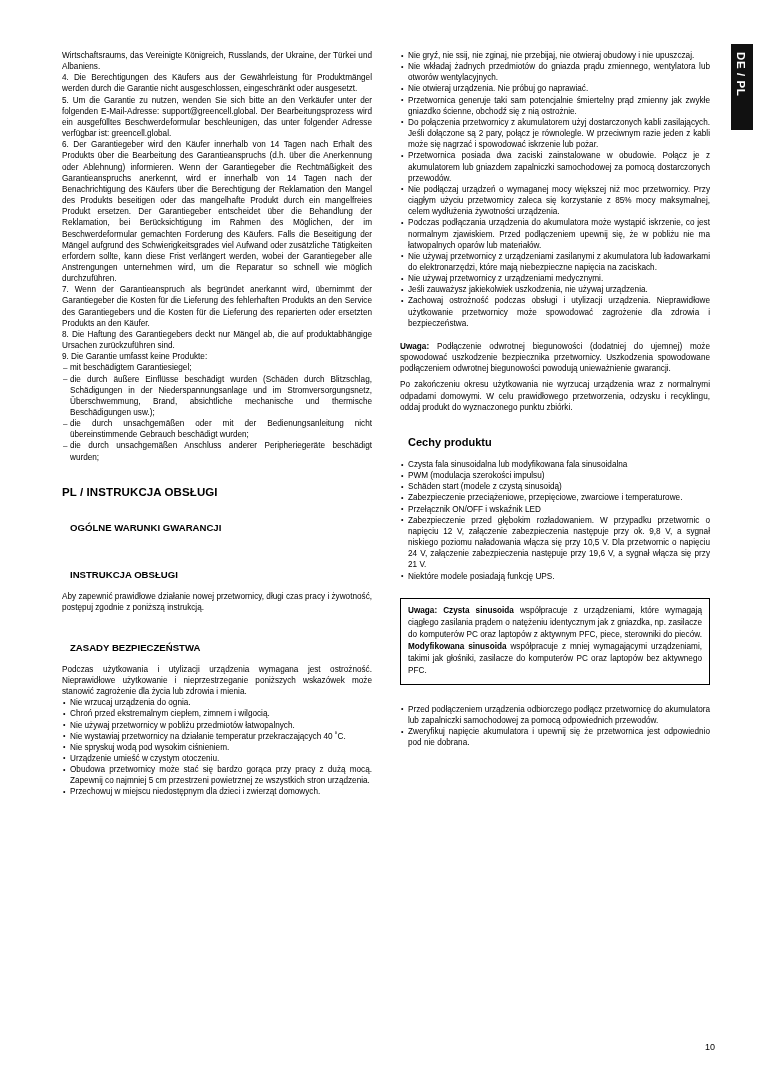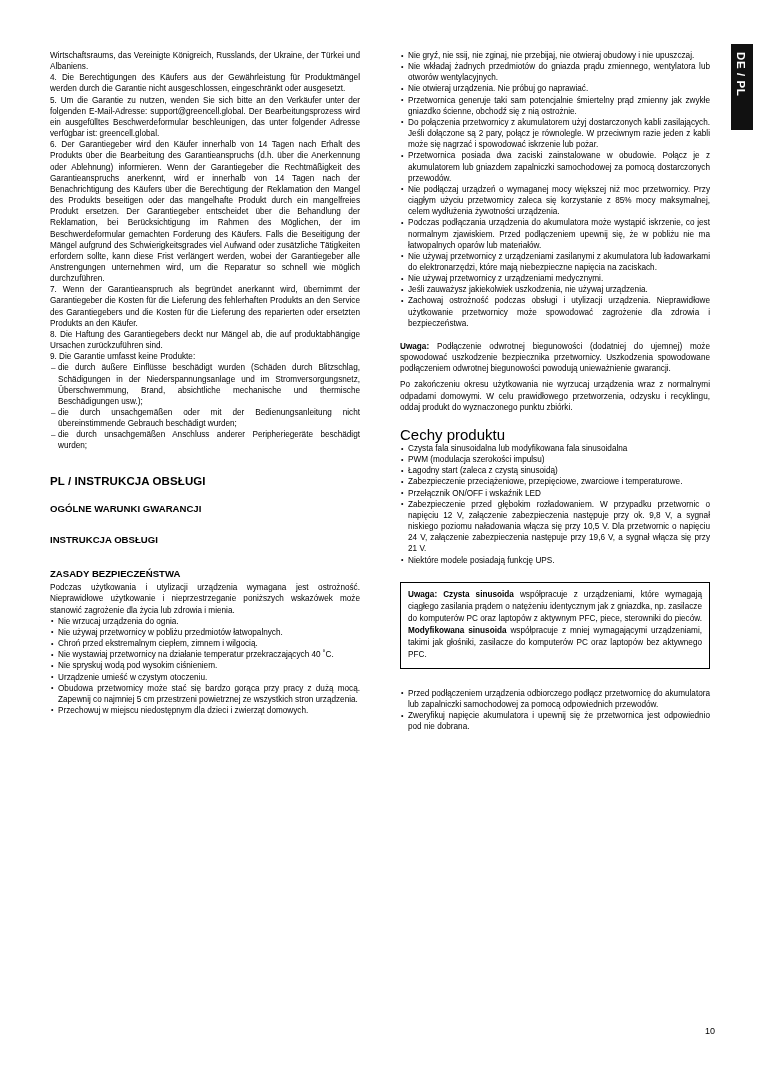--- a/index.html
+++ b/index.html
@@ -43,21 +43,21 @@
     white-space: nowrap;
   }
   .col {
     position: absolute;
     top: 50px;
     width: 310px;
     font-size: 8.2px;
     line-height: 11.15px;
     text-align: justify;
   }
-  .col.left { left: 50px; }
+  .col.left { left: 62px; }
   .col.right { left: 400px; }
 
   p {
     margin: 0 0 0 0;
     text-align: justify;
   }
 
   ul {
     margin: 0;
     padding: 0;
@@ -80,27 +80,27 @@
   h2.head {
     font-size: 11.5px;
     font-weight: bold;
     margin: 0;
     padding: 0;
     letter-spacing: 0.1px;
   }
   h3.subhead {
     font-size: 9.6px;
     font-weight: bold;
-    margin: 0;
+    margin: 8px;
     padding: 0;
   }
   h3.bold-head {
-    font-size: 15px;
-    font-weight: normal;
-    margin: 0;
+    font-size: 11px;
+    font-weight: bold;
+    margin: 8px;
     padding: 0;
   }
   .sp3 { height: 3px; }
   .sp5 { height: 5px; }
   .sp12 { height: 12px; }
   .sp16 { height: 16px; }
   .sp20 { height: 20px; }
   .sp24 { height: 24px; }
 
   .note-box {
@@ -108,21 +108,21 @@
     padding: 6px 7px 7px 7px;
     font-size: 8.2px;
     line-height: 12px;
     text-align: justify;
   }
   b, .b { font-weight: bold; }
 
   .page-num {
     position: absolute;
     right: 46px;
-    bottom: 42px;
+    bottom: 26px;
     font-size: 9px;
   }
 </style>
 </head>
 <body>
 
 <div class="page">
 
   <div class="side-tab">
     <span>DE / PL</span>
@@ -132,44 +132,46 @@
 
     <p>Wirtschaftsraums, das Vereinigte Königreich, Russlands, der Ukraine, der Türkei und Albaniens.</p>
     <p>4. Die Berechtigungen des Käufers aus der Gewährleistung für Produktmängel werden durch die Garantie nicht ausgeschlossen, eingeschränkt oder ausgesetzt.</p>
     <p>5. Um die Garantie zu nutzen, wenden Sie sich bitte an den Verkäufer unter der folgenden E-Mail-Adresse: support@greencell.global. Der Bearbeitungsprozess wird ein ausgefülltes Beschwerdeformular beschleunigen, das unter folgender Adresse verfügbar ist: greencell.global.</p>
     <p>6. Der Garantiegeber wird den Käufer innerhalb von 14 Tagen nach Erhalt des Produkts über die Bearbeitung des Garantieanspruchs (d.h. über die Anerkennung oder Ablehnung) informieren. Wenn der Garantiegeber die Rechtmäßigkeit des Garantieanspruchs anerkennt, wird er innerhalb von 14 Tagen nach der Benachrichtigung des Käufers über die Berechtigung der Reklamation den Mangel des Produkts beseitigen oder das mangelhafte Produkt durch ein mangelfreies Produkt ersetzen. Der Garantiegeber entscheidet über die Behandlung der Reklamation, bei Berücksichtigung im Rahmen des Möglichen, der im Beschwerdeformular gemachten Forderung des Käufers. Falls die Beseitigung der Mängel aufgrund des Schwierigkeitsgrades viel Aufwand oder zusätzliche Tätigkeiten erfordern sollte, kann diese Frist verlängert werden, wobei der Garantiegeber alle Anstrengungen unternehmen wird, um die Reparatur so schnell wie möglich durchzuführen.</p>
     <p>7. Wenn der Garantieanspruch als begründet anerkannt wird, übernimmt der Garantiegeber die Kosten für die Lieferung des fehlerhaften Produkts an den Service des Garantiegebers und die Kosten für die Lieferung des reparierten oder ersetzten Produkts an den Käufer.</p>
     <p>8. Die Haftung des Garantiegebers deckt nur Mängel ab, die auf produktabhängige Ursachen zurückzuführen sind.</p>
     <p>9. Die Garantie umfasst keine Produkte:</p>
 
     <ul class="dash">
+      <li>mit beschädigtem Garantiesiegel;</li>
       <li>die durch äußere Einflüsse beschädigt wurden (Schäden durch Blitzschlag, Schädigungen in der Niederspannungsanlage und im Stromversorgungsnetz, Überschwemmung, Brand, absichtliche mechanische und thermische Beschädigungen usw.);</li>
       <li>die durch unsachgemäßen oder mit der Bedienungsanleitung nicht übereinstimmende Gebrauch beschädigt wurden;</li>
       <li>die durch unsachgemäßen Anschluss anderer Peripheriegeräte beschädigt wurden;</li>
     </ul>
 
     <div class="sp24"></div>
     <h2 class="head">PL / INSTRUKCJA OBSŁUGI</h2>
 
     <div class="sp16"></div>
     <h3 class="subhead">OGÓLNE WARUNKI GWARANCJI</h3>
 
     <div class="sp20"></div>
     <h3 class="subhead">INSTRUKCJA OBSŁUGI</h3>
     <div class="sp3"></div>
+    <p>Aby zapewnić prawidłowe działanie nowej przetwornicy, długi czas pracy i żywotność, postępuj zgodnie z poniższą instrukcją.</p>
 
     <div class="sp20"></div>
     <h3 class="subhead">ZASADY BEZPIECZEŃSTWA</h3>
     <div class="sp3"></div>
     <p>Podczas użytkowania i utylizacji urządzenia wymagana jest ostrożność. Nieprawidłowe użytkowanie i nieprzestrzeganie poniższych wskazówek może stanowić zagrożenie dla życia lub zdrowia i mienia.</p>
 
     <ul>
       <li>Nie wrzucaj urządzenia do ognia.</li>
+      <li>Chroń przed ekstremalnym ciepłem, zimnem i wilgocią.</li>
       <li>Nie używaj przetwornicy w pobliżu przedmiotów łatwopalnych.</li>
-      <li>Chroń przed ekstremalnym ciepłem, zimnem i wilgocią.</li>
       <li>Nie wystawiaj przetwornicy na działanie temperatur przekraczających 40 ˚C.</li>
       <li>Nie spryskuj wodą pod wysokim ciśnieniem.</li>
       <li>Urządzenie umieść w czystym otoczeniu.</li>
       <li>Obudowa przetwornicy może stać się bardzo gorąca przy pracy z dużą mocą. Zapewnij co najmniej 5 cm przestrzeni powietrznej ze wszystkich stron urządzenia.</li>
       <li>Przechowuj w miejscu niedostępnym dla dzieci i zwierząt domowych.</li>
     </ul>
   </div>
 
   <div class="col right">
 
@@ -193,21 +195,21 @@
 
     <div class="sp5"></div>
     <p>Po zakończeniu okresu użytkowania nie wyrzucaj urządzenia wraz z normalnymi odpadami domowymi. W celu prawidłowego przetworzenia, odzysku i recyklingu, oddaj produkt do wyznaczonego punktu zbiórki.</p>
 
     <div class="sp16"></div>
     <h3 class="bold-head">Cechy produktu</h3>
     <div class="sp3"></div>
     <ul>
       <li>Czysta fala sinusoidalna lub modyfikowana fala sinusoidalna</li>
       <li>PWM (modulacja szerokości impulsu)</li>
-      <li>Łagodny start (zaleca z czystą sinusoidą)</li>
+      <li>Schäden start (modele z czystą sinusoidą)</li>
       <li>Zabezpieczenie przeciążeniowe, przepięciowe, zwarciowe i temperaturowe.</li>
       <li>Przełącznik ON/OFF i wskaźnik LED</li>
       <li>Zabezpieczenie przed głębokim rozładowaniem. W przypadku przetwornic o napięciu 12 V, załączenie zabezpieczenia następuje przy ok. 9,8 V, a sygnał niskiego poziomu naładowania włącza się przy 10,5 V. Dla przetwornic o napięciu 24 V, załączenie zabezpieczenia następuje przy 19,6 V, a sygnał włącza się przy 21 V.</li>
       <li>Niektóre modele posiadają funkcję UPS.</li>
     </ul>
 
     <div class="sp16"></div>
     <div class="note-box">
       <b>Uwaga: Czysta sinusoida</b><span> współpracuje z urządzeniami, które wymagają ciągłego zasilania prądem o natężeniu identycznym jak z gniazdka, np. zasilacze do komputerów PC oraz laptopów z aktywnym PFC, piece, sterowniki do pieców. </span><b>Modyfikowana sinusoida</b><span> współpracuje z mniej wymagającymi urządzeniami, takimi jak głośniki, zasilacze do komputerów PC oraz laptopów bez aktywnego PFC.</span>
     </div>

